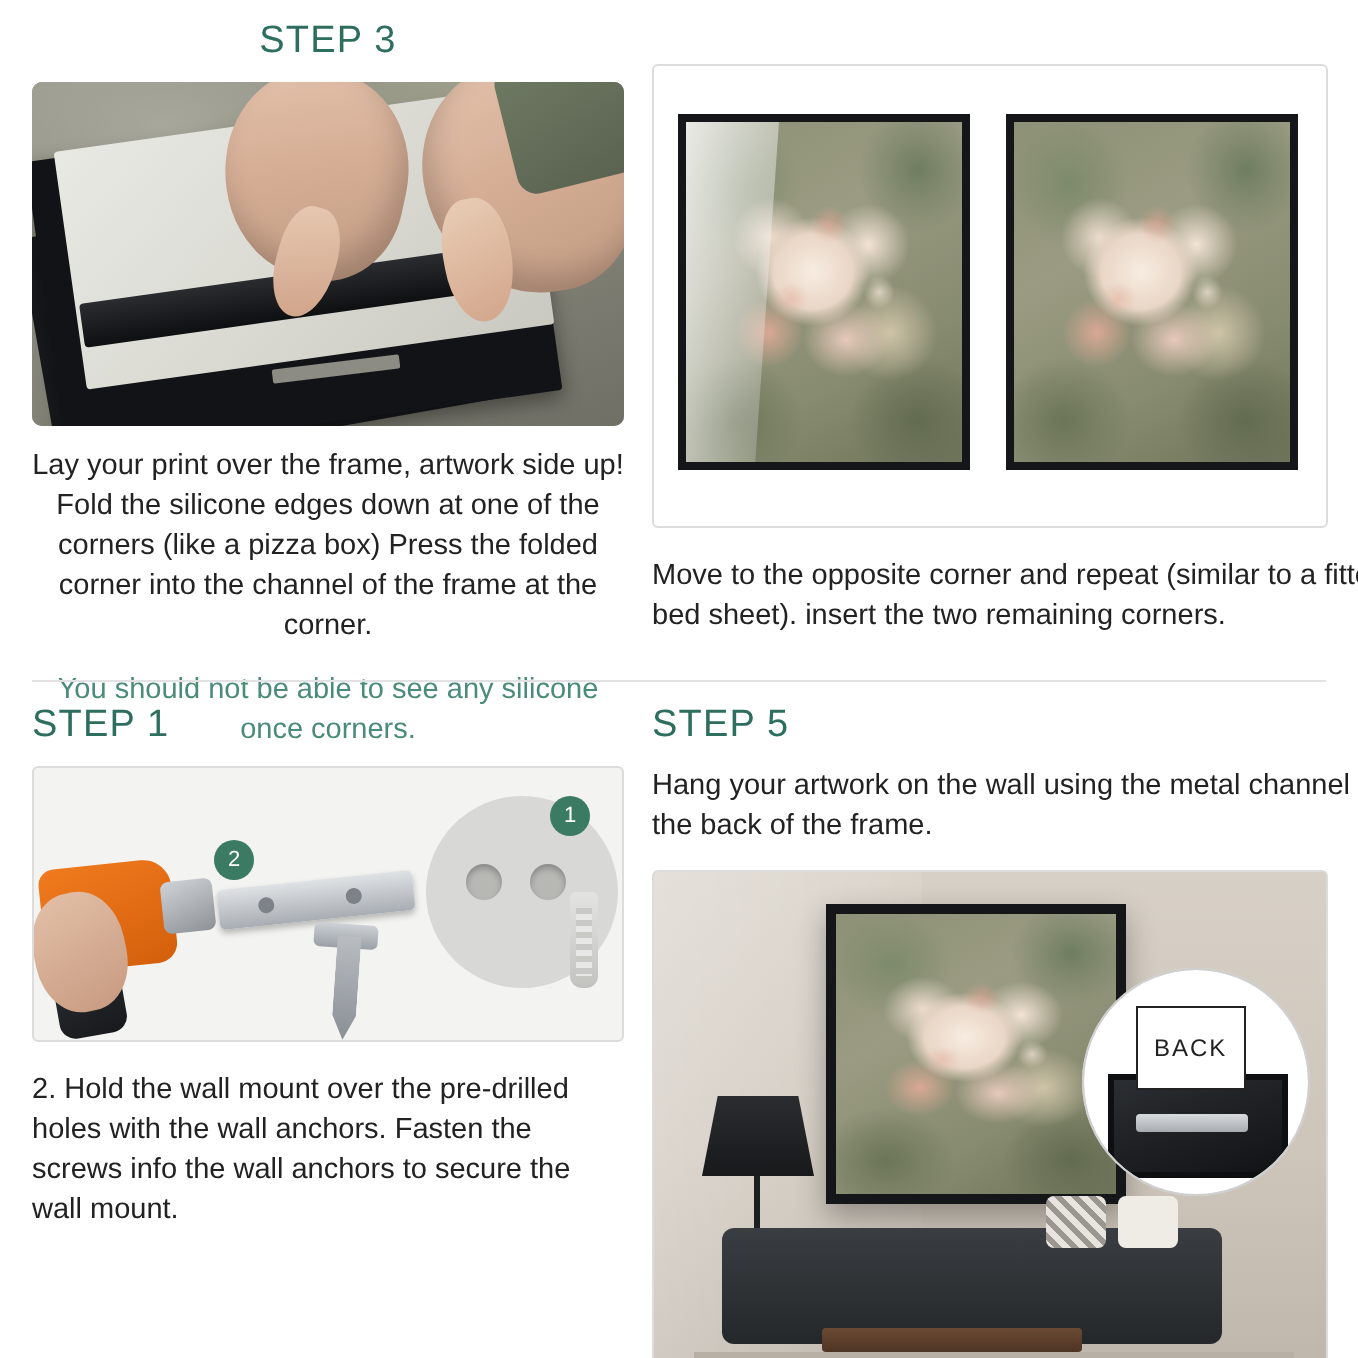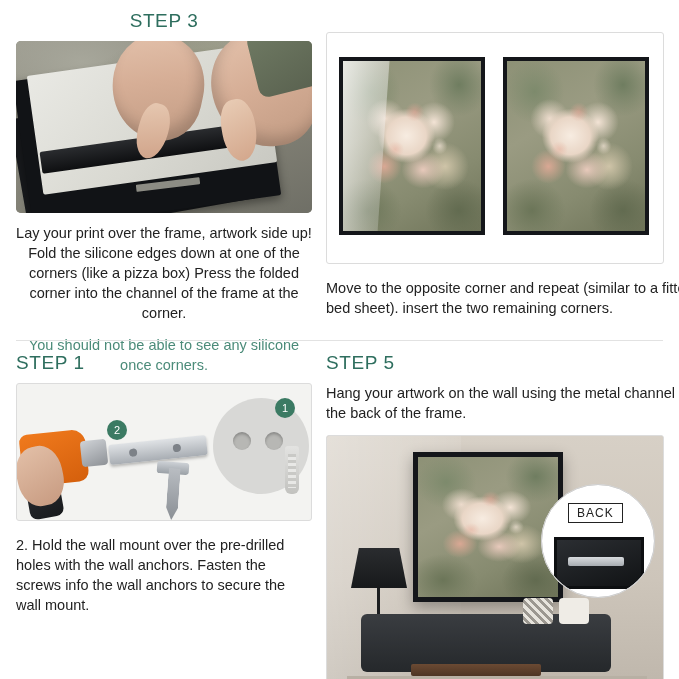--- a/index.html
+++ b/index.html
@@ -365,21 +365,21 @@
   .back-bubble {
     position:absolute; right: 8px; top: 48px; width: 112px; height: 112px;
     border-radius: 50%;
     background:#ffffff;
     border: 1px solid #d9d9d9;
     overflow: hidden;
   }
   .back-label {
     position:absolute; left: 26px; top: 18px;
     font-size: 12px; letter-spacing: 1px; color:#222;
-    border: 1px solid #222; padding: 2px 8px; background:#fff;
+    border: 1px solid #222; padding: 13px 8px; background:#fff;
   }
   .back-frame {
     position:absolute; left: 12px; top: 52px; width: 90px; height: 52px;
     background: linear-gradient(160deg,#2b2e32,#111315);
     border: 3px solid #0d0f11;
     box-sizing: border-box;
   }
   .back-channel {
     position:absolute; left: 26px; top: 72px; width: 56px; height: 9px;
     background: linear-gradient(180deg,#d8dbde,#a7acb1); border-radius: 2px;

